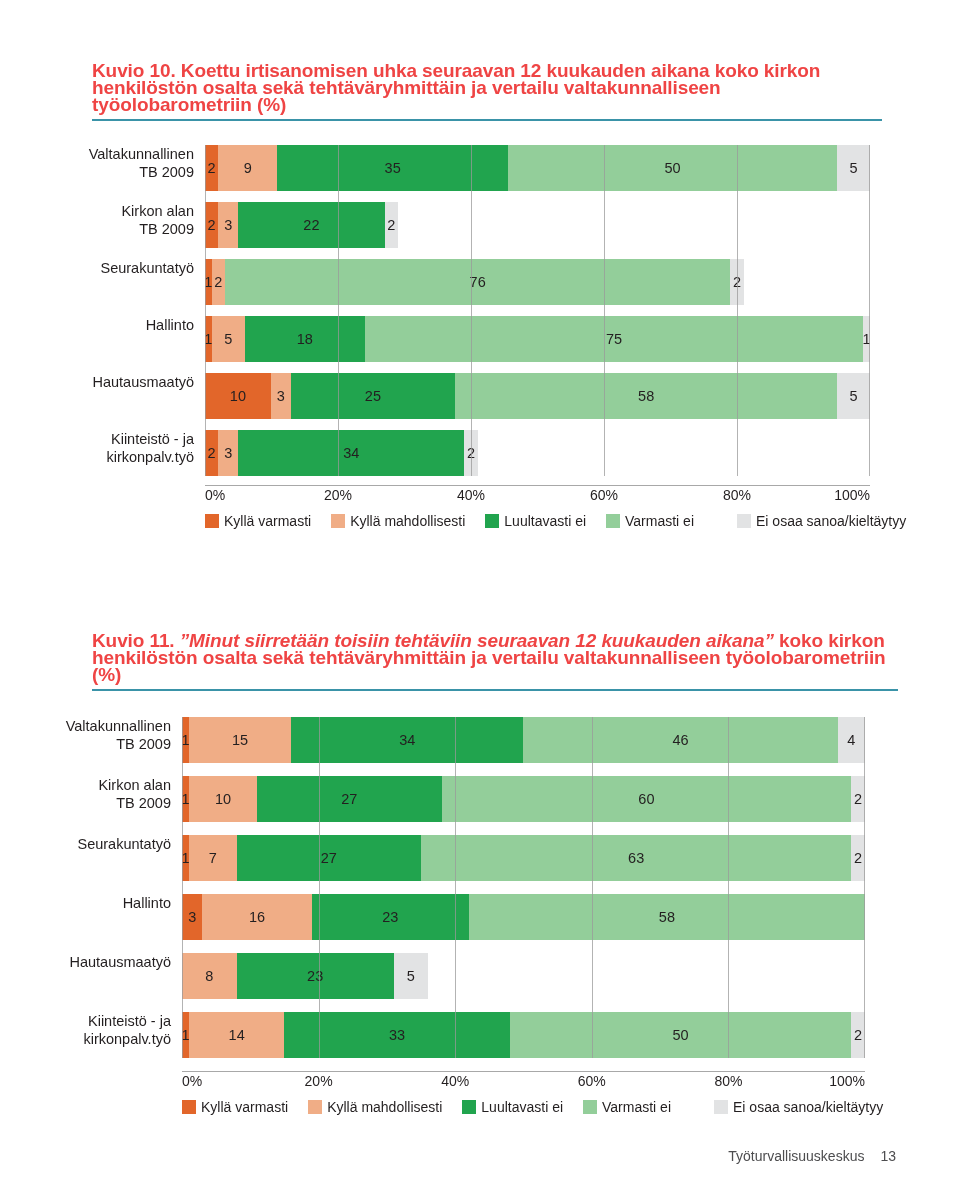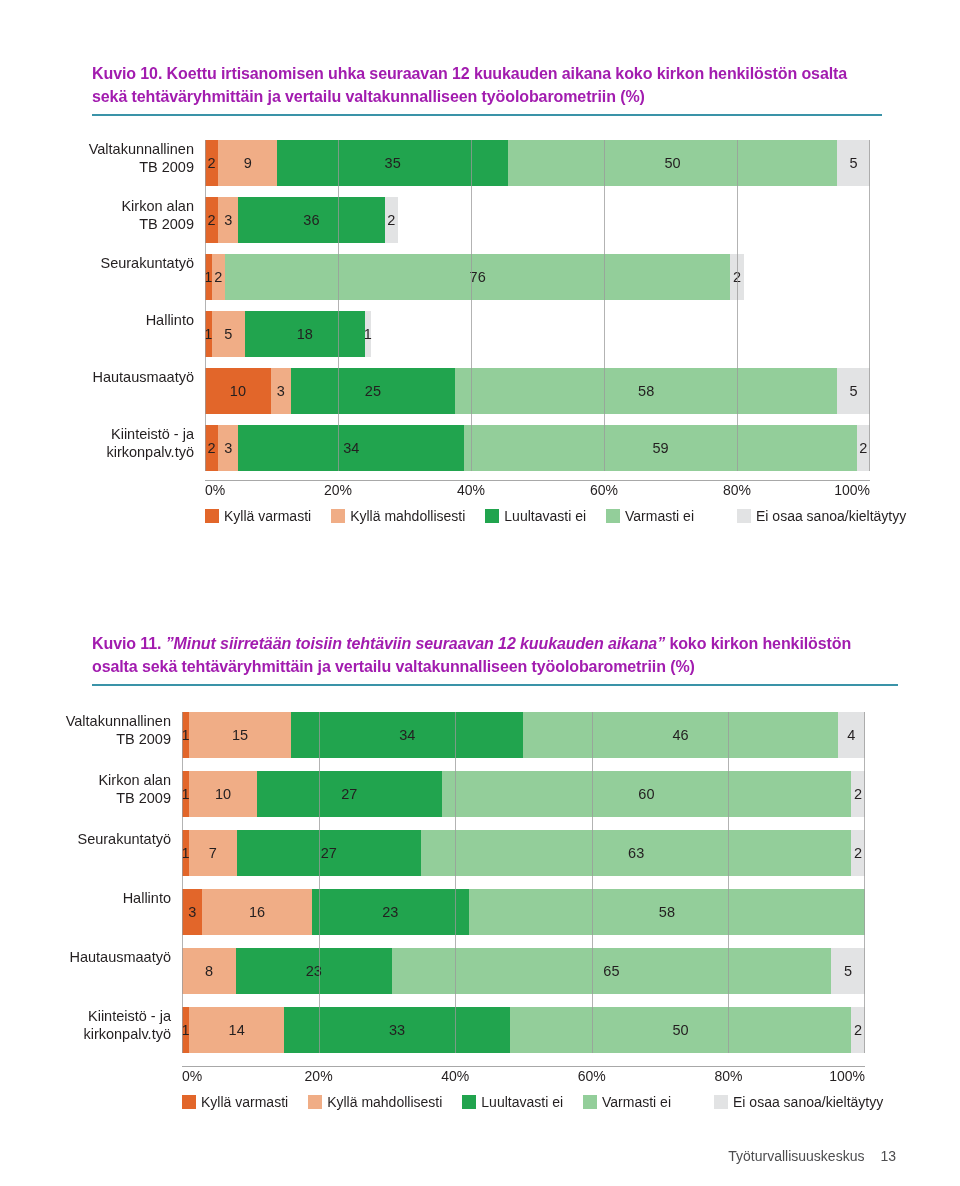--- a/index.html
+++ b/index.html
@@ -22,23 +22,23 @@
   }
 
   
   .figure {
     position: absolute;
   }
   .fig1 { left: 0; top: 0; width: 960px; }
   .fig2 { left: 0; top: 624px; width: 960px; }
 
   .fig-title {
-    color: #a21caf;
-    font-size: 16px;
-    line-height: 23px;
+    color: #ef4444;
+    font-size: 19px;
+    line-height: 17px;
     font-weight: 600;
     letter-spacing: -0.1px;
     padding-bottom: 4px;
   }
   .fig1 .fig-title { margin: 62px 78px 0 92px; }
   .fig2 .fig-title { margin: 8px 62px 0 92px; }
 
   .fig-title .num { font-weight: 600; }
   .fig-title .italic { font-style: italic; font-weight: 600; }
 
@@ -218,21 +218,21 @@
             </div>
           </div>
           <div class="row">
             <div class="row-label">
               <div>Kirkon alan</div>
               <div>TB 2009</div>
             </div>
             <div class="bar">
               <div class="seg c0" style="width: 2%;">2</div>
               <div class="seg c1" style="width: 3%;">3</div>
-              <div class="seg c2" style="width: 22%;">36</div>
+              <div class="seg c2" style="width: 22%;">22</div>
               <div class="seg c4" style="width: 2%;">2</div>
             </div>
           </div>
           <div class="row">
             <div class="row-label">
               <div>Seurakuntatyö</div>
             </div>
             <div class="bar">
               <div class="seg c0" style="width: 1%;">1</div>
               <div class="seg c1" style="width: 2%;">2</div>
@@ -241,20 +241,21 @@
             </div>
           </div>
           <div class="row">
             <div class="row-label">
               <div>Hallinto</div>
             </div>
             <div class="bar">
               <div class="seg c0" style="width: 1%;">1</div>
               <div class="seg c1" style="width: 5%;">5</div>
               <div class="seg c2" style="width: 18%;">18</div>
+              <div class="seg c3" style="width: 75%;">75</div>
               <div class="seg c4" style="width: 1%;">1</div>
             </div>
           </div>
           <div class="row">
             <div class="row-label">
               <div>Hautausmaatyö</div>
             </div>
             <div class="bar">
               <div class="seg c0" style="width: 10%;">10</div>
               <div class="seg c1" style="width: 3%;">3</div>
@@ -265,21 +266,20 @@
           </div>
           <div class="row">
             <div class="row-label">
               <div>Kiinteistö -  ja</div>
               <div>kirkonpalv.työ</div>
             </div>
             <div class="bar">
               <div class="seg c0" style="width: 2%;">2</div>
               <div class="seg c1" style="width: 3%;">3</div>
               <div class="seg c2" style="width: 34%;">34</div>
-              <div class="seg c3" style="width: 59%;">59</div>
               <div class="seg c4" style="width: 2%;">2</div>
             </div>
           </div>
         </div>
     </div>
 
     <div class="axis">
       <div class="axis-baseline"></div>
     <div class="tick first" style="left: 0%;">0%</div>
         <div class="tick" style="left: 20%;">20%</div>
@@ -378,21 +378,20 @@
               <div class="seg c3" style="width: 58%;">58</div>
             </div>
           </div>
           <div class="row">
             <div class="row-label">
               <div>Hautausmaatyö</div>
             </div>
             <div class="bar">
               <div class="seg c1" style="width: 8%;">8</div>
               <div class="seg c2" style="width: 23%;">23</div>
-              <div class="seg c3" style="width: 65%;">65</div>
               <div class="seg c4" style="width: 5%;">5</div>
             </div>
           </div>
           <div class="row">
             <div class="row-label">
               <div>Kiinteistö -  ja</div>
               <div>kirkonpalv.työ</div>
             </div>
             <div class="bar">
               <div class="seg c0" style="width: 1%;">1</div>

